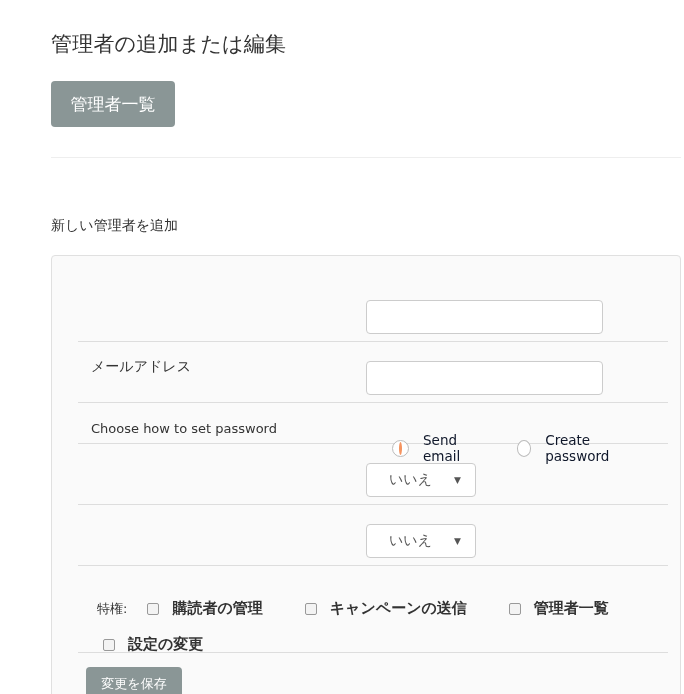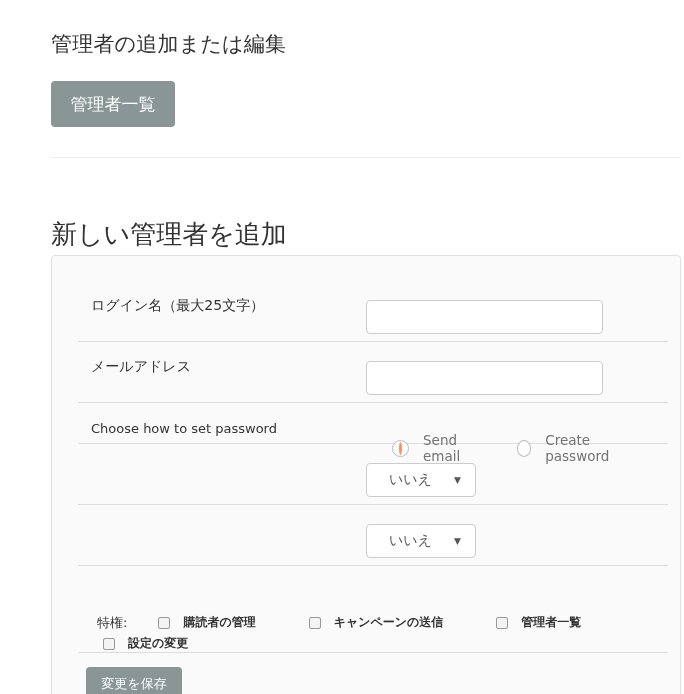--- a/index.html
+++ b/index.html
@@ -12,75 +12,74 @@
     }
     .btn {
       position: absolute; display: flex; align-items: center; justify-content: center;
       background: #8a9696; color: #fff; border-radius: 4px; border: none;
       font-family: "DejaVu Sans", "Liberation Sans", sans-serif; cursor: pointer;
     }
     .btn-list { left: 33px; top: 63px; width: 124px; height: 46px; font-size: 17px; }
     .divider { position: absolute; left: 33px; top: 139px; width: 630px; height: 1px; background: #eeeeee; }
     .section-title {
       position: absolute; left: 33px; top: 199px;
-      font-size: 26px; font-weight: normal; color: #333;
+      font-size: 14px; font-weight: normal; color: #333;
     }
     .panel {
       position: absolute; left: 33px; top: 237px; width: 630px; height: 470px;
       background: #fafafa; border: 1px solid #e0e0e0; border-radius: 4px;
     }
     .row {
       position: absolute; left: 20px; width: 590px;
       border-bottom: 1px solid #dddddd;
     }
     .row-label {
       position: absolute; left: 7px; font-size: 14px; color: #333;
     }
     .row-label.small { font-size: 13px; }
     .text-input {
       position: absolute; left: 282px; width: 237px; height: 34px;
       background: #fff; border: 1px solid #cccccc; border-radius: 4px;
     }
-    .radio-group { position: absolute; left: 296px; top: 11px; display: flex; align-items: center; font-size: 13.5px; color: #737373; }
+    .radio-group { position: absolute; left: 296px; top: 11px; display: flex; align-items: center; font-size: 13.5px; color: #0f172a; }
     .radio {
       width: 17px; height: 17px; border-radius: 50%; border: 1px solid #bbb; background: #fff;
       display: inline-flex; align-items: center; justify-content: center; margin-right: 8px;
     }
     .radio.checked .dot { width: 13px; height: 13px; border-radius: 50%; background: #f59460; }
     .radio-option { display: flex; align-items: center; margin-right: 18px; }
     .select {
       position: absolute; left: 282px; width: 110px; height: 34px;
       background: #fff; border: 1px solid #cccccc; border-radius: 4px;
       display: flex; align-items: center; font-size: 14px; color: #555;
     }
     .select .value { position: absolute; left: 16px; }
     .select .arrow { position: absolute; right: 8px; font-size: 9px; color: #555; }
 
     .priv-line { position: absolute; display: flex; align-items: center; font-size: 14px; }
     .priv-label { font-size: 13px; color: #333; margin-right: 8px; }
     .checkbox {
       width: 12px; height: 12px; border: 1px solid #999; border-radius: 2px; background: #f3f3f3;
       display: inline-block; margin-right: 7px;
     }
-    .priv-item { display: flex; align-items: center; font-weight: bold; color: #333; font-size: 12px; }
+    .priv-item { display: flex; align-items: center; font-weight: bold; color: #333; font-size: 15px; }
     .btn-save { left: 28px; top: 405px; width: 96px; height: 34px; font-size: 13px; }
   </style>
 </head>
 <body>
 
 <h1 class="page-title">管理者の追加または編集</h1>
 <button class="btn btn-list">管理者一覧</button>
 <div class="divider"></div>
 
 <h2 class="section-title">新しい管理者を追加</h2>
 
 <div class="panel">
 
   <div class="row" style="top:0; height:80px;">
-    <span class="row-label" style="top:29px;">ログイン名（最大25文字）</span>
     <input class="text-input" style="top: 32px;" type="text" value="">
   </div>
 
   <div class="row" style="top:80px; height:61px;">
     <span class="row-label" style="top:10px;">メールアドレス</span>
     <input class="text-input" style="top: 13px;" type="text" value="">
   </div>
 
   <div class="row" style="top:141px; height:41px;">
     <span class="row-label small" style="top:12px;">Choose how to set password</span>
@@ -106,21 +105,21 @@
   </div>
 
   <div class="row" style="top:243px; height:61px;">
     <div class="select" style="top:13px;">
       <span class="value">いいえ</span>
       <span class="arrow">▼</span>
     </div>
   </div>
 
   <div class="row" style="top:304px; height:87px;">
-    <div class="priv-line" style="left:7px; top:30px;gap:11px;">
+    <div class="priv-line" style="left:7px; top:15px;">
       <span class="priv-label">特権:</span>
       <label class="priv-item" style="margin-right:24px;">
         <span class="checkbox"></span>
         <span>購読者の管理</span>
       </label>
       <label class="priv-item" style="margin-right:24px;">
         <span class="checkbox"></span>
         <span>キャンペーンの送信</span>
       </label>
       <label class="priv-item">

